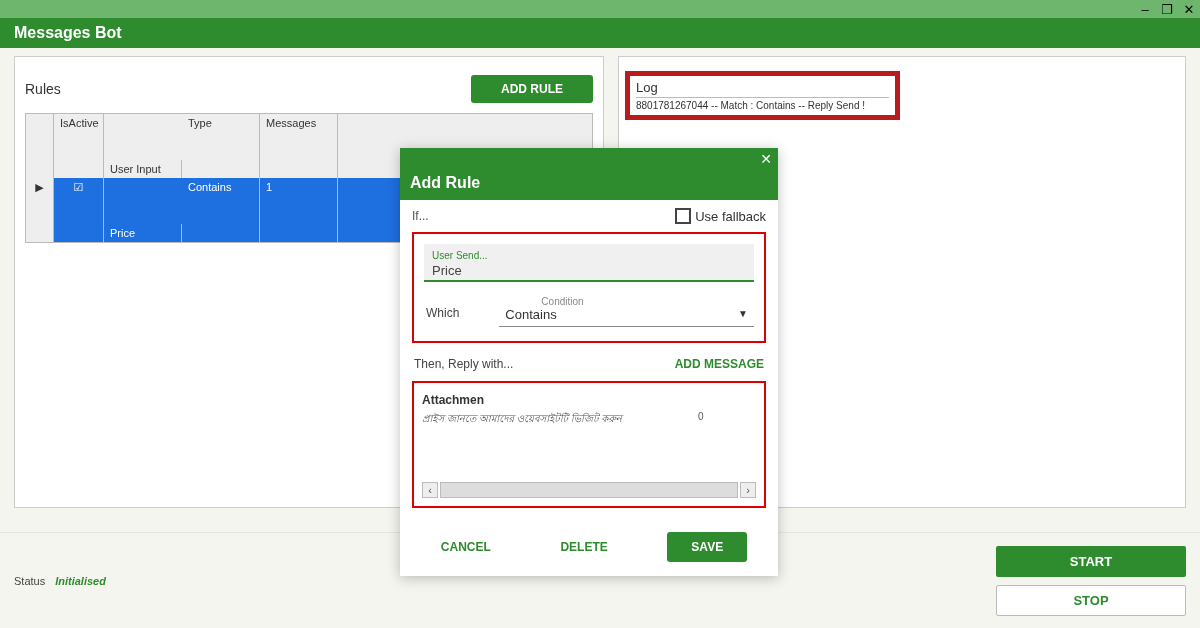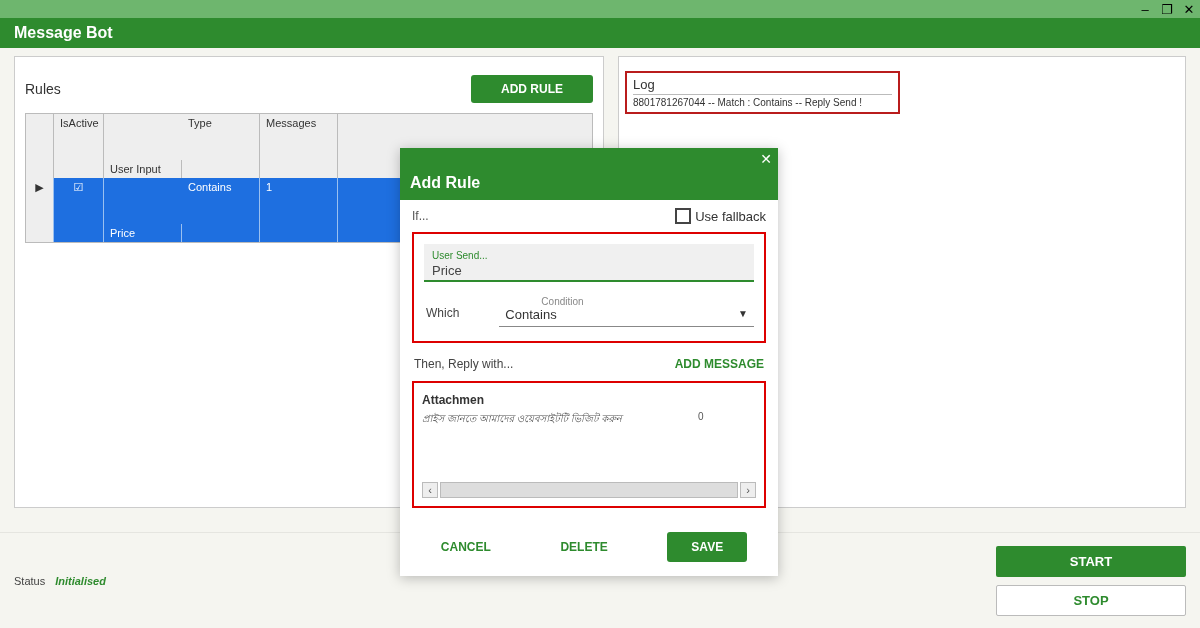--- a/index.html
+++ b/index.html
@@ -24,21 +24,21 @@
   .grid-header { display: flex; background: #eee; }
   .grid-header div { border-right: 1px solid #bbb; padding: 3px 6px; color: #333; }
   .grid-row { display: flex; background: #1e6fe0; color: #fff; }
   .grid-row div { padding: 3px 6px; border-right: 1px solid #9ac0f0; }
   .col-arrow { width: 28px; text-align: center; background: #eee; color:#333; }
   .col-active { width: 50px; text-align: center; }
   .col-userinput { width: 78px; margin-top: 46px; }
   .col-type { width: 78px; }
   .col-messages { width: 78px; }
 
-  .log-box { border: 2px solid #b91c1c; padding: 4px 6px; margin: -4px -4px 1px -4px; width: 275px; }
+  .log-box { border: 5px solid #b91c1c; padding: 4px 6px; margin: -4px -4px 1px -4px; width: 275px; }
   .log-title { font-size: 13px; color: #333; margin-bottom: 2px; }
   .log-line { font-size: 10px; color: #333; border-top: 1px solid #bbb; padding-top: 2px; }
 
   
   .modal { position: absolute; left: 400px; top: 148px; width: 378px; background: #fff; box-shadow: 0 2px 12px rgba(0,0,0,.25); }
   .modal-title { background: #2e8b2e; height: 22px; display:flex; justify-content: flex-end; align-items:center; padding-right:6px; color:#fff; font-size:14px; }
   .modal-title2 { background: #2e8b2e; color: #fff; font-size: 16px; font-weight: bold; padding: 4px 10px 8px 10px; }
   .modal-body { padding: 8px 12px 12px 12px; font-size: 12px; color: #555; }
 
   .if-row { display: flex; justify-content: space-between; align-items: center; margin-bottom: 8px; }
@@ -88,21 +88,21 @@
 </head>
 <body>
 
 <div class="titlebar">
   <span class="win-btn">–</span>
   <span class="win-btn">❐</span>
   <span class="win-btn">✕</span>
 </div>
 
 <div class="appbar">
-  <span>Message Bot</span>
+  <span>Messages Bot</span>
 </div>
 
 <div class="main">
 
   <div class="panel rules-panel">
     <div class="rules-header">
       <span class="rules-title">Rules</span>
       <button class="add-rule-btn">ADD RULE</button>
     </div>
     <div class="grid">

